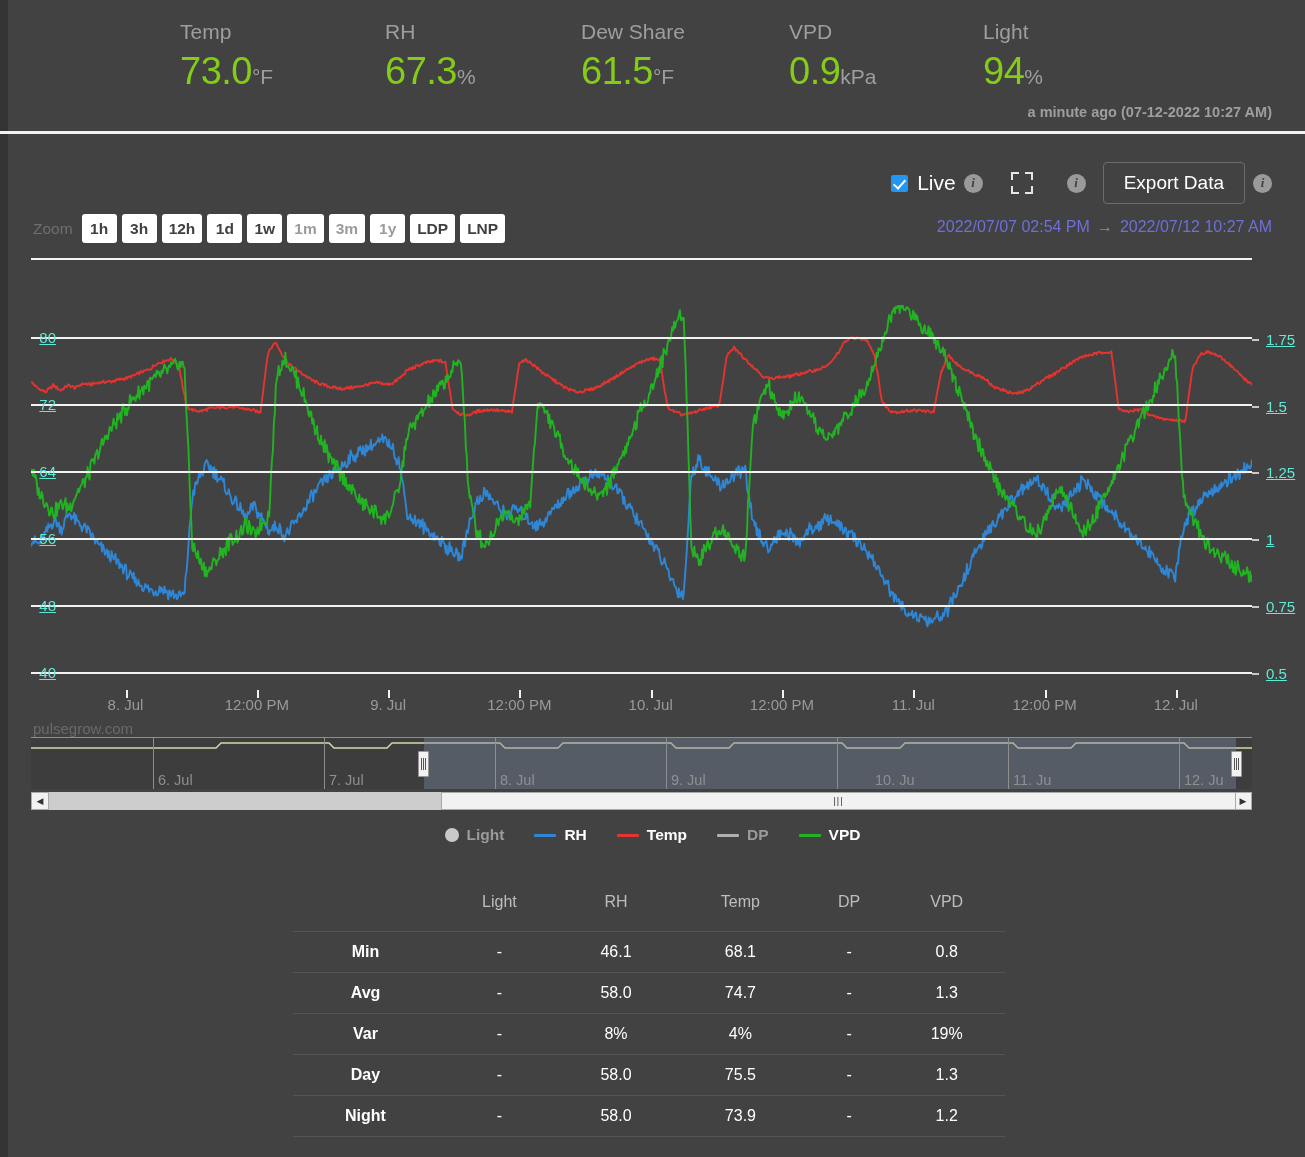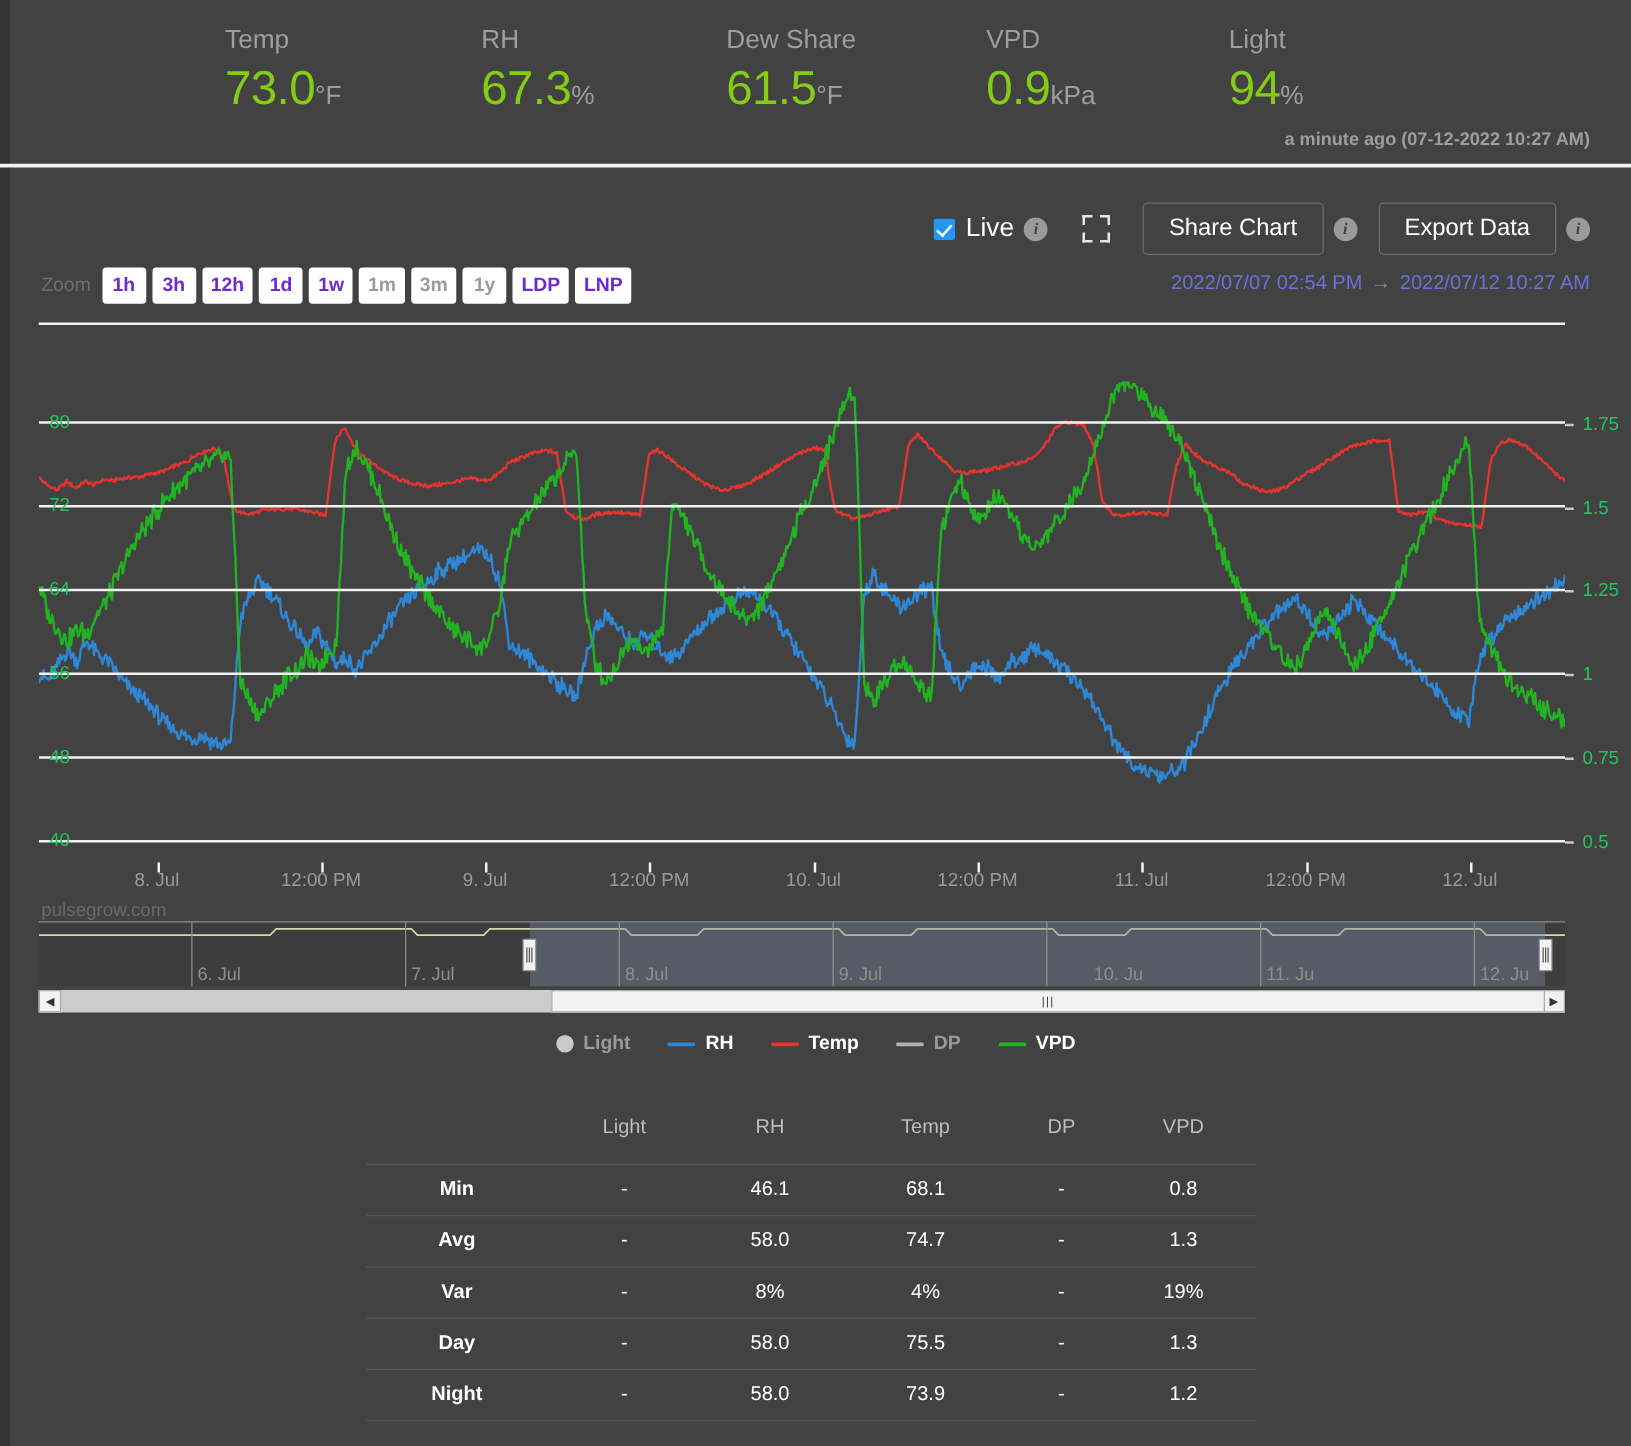--- a/index.html
+++ b/index.html
@@ -94,21 +94,21 @@
     cursor: pointer; white-space: nowrap;
   }
 
   
   #zoomrow {
     position: absolute; left: 33px; top: 214px;
     display: flex; align-items: center; gap: 0;
   }
   #zoom-label { font-size: 15.5px; color: #6f6f6f; margin-right: 9px; }
   .zbtn {
-    background: #ffffff; color: #6d28d9;
+    background: #ffffff; color: #404040;
     font-size: 15.5px; font-weight: 600;
     border: none; border-radius: 3px;
     min-width: 35px; height: 29px;
     padding: 0 7px; margin-right: 5px;
     cursor: pointer;
     font-family: "Liberation Sans", sans-serif;
   }
   .zbtn.disabled { color: #9b9b9b; }
   #daterange {
     position: absolute; right: 33px; top: 218px;
@@ -118,21 +118,21 @@
 
   
   #chart-wrap {
     position: absolute; left: 0; top: 248px; width: 1305px; height: 470px;
   }
   #plot-top-rule {
     position: absolute; left: 31px; top: 10px; width: 1221px; height: 2px;
     background: #f2f2f2;
   }
   .yaxis-label {
-    position: absolute; font-size: 15px; color: #22c55e;
+    position: absolute; font-size: 15px; color: #5eead4; text-decoration: underline;
   }
   .yaxis-left { right: 1249px; text-align: right; width: 40px; }
   .yaxis-right { left: 1266px; text-align: left; }
   #plot {
     position: absolute; left: 31px; top: 57px; width: 1221px; height: 385px;
     overflow: hidden;
   }
   .gridline {
     position: absolute; left: 0; width: 1221px; height: 2px; background: #f2f2f2;
   }
@@ -272,21 +272,20 @@
       <span class="chk-box"></span>
       <span class="chk-label">Live</span>
     </div>
     <span class="info-i">i</span>
     <div id="fullscreen-btn">
       <i class="tl"></i>
         <i class="tr"></i>
         <i class="bl"></i>
         <i class="br"></i>
     </div>
-    <button class="tb-btn">Share Chart</button>
     <span class="info-i">i</span>
     <button class="tb-btn" style="margin-left:17px;">Export Data</button>
     <span class="info-i">i</span>
   </div>
 
   <div id="zoomrow">
     <span id="zoom-label">Zoom</span>
     <button class="zbtn">1h</button>
     <button class="zbtn">3h</button>
     <button class="zbtn">12h</button>

